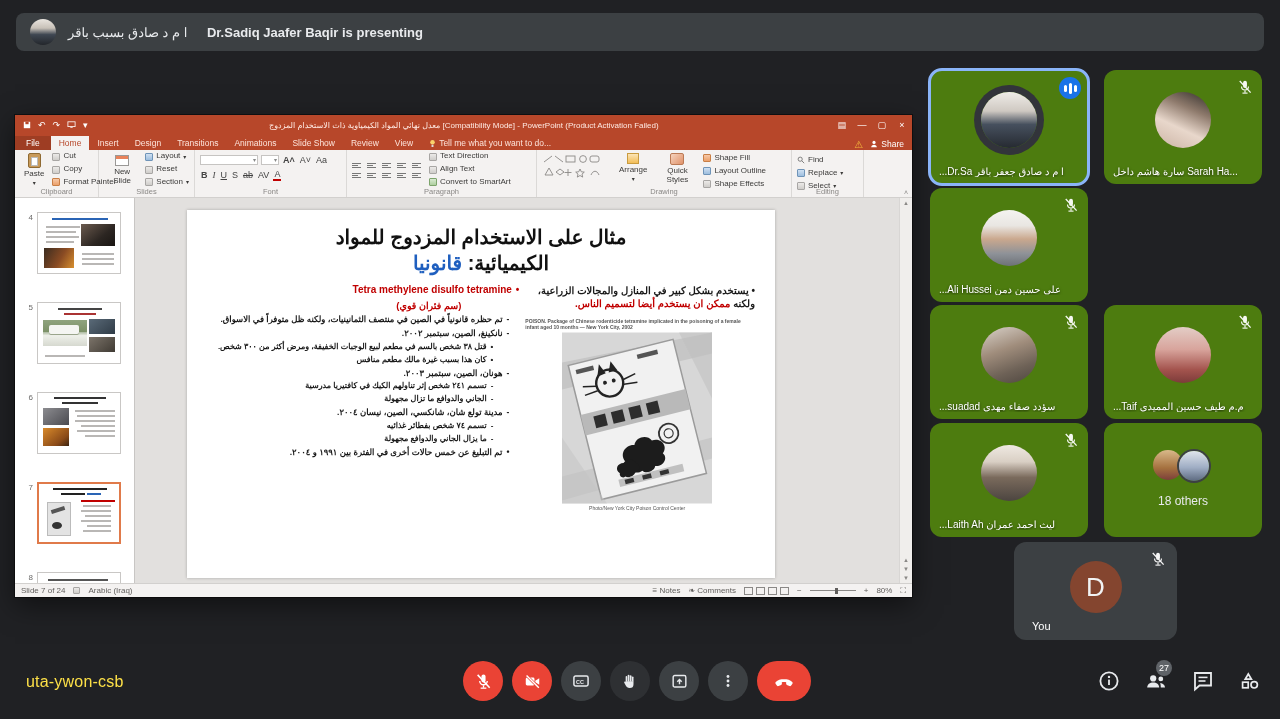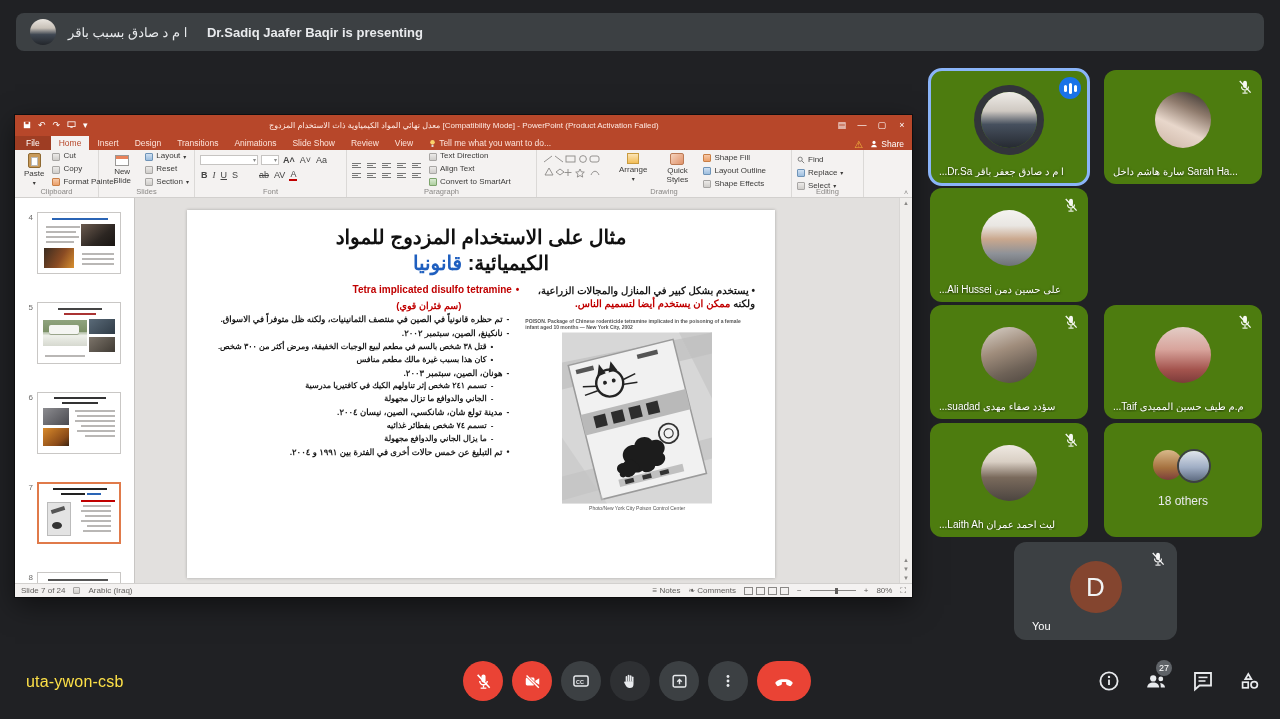--- a/index.html
+++ b/index.html
@@ -83,21 +83,21 @@
   .clip-ic { width:13px; height:16px; background:#c89a5a; border:1px solid #8f6a33; border-radius:2px; position:relative; }
   .clip-ic:after { content:""; position:absolute; left:2px; top:3px; right:2px; bottom:1px; background:#fff; border:1px solid #bbb; }
   .nslide-ic { width:14px; height:11px; background:#fff; border:1px solid #9a9896; position:relative; }
   .nslide-ic:after { content:""; position:absolute; left:0; right:0; top:0; height:3px; background:#e8825a; }
   .col { display:flex; flex-direction:column; justify-content:center; gap:2px; }
   .fontrow { display:flex; align-items:center; gap:3px; }
   .fbox { height:10px; background:#fff; border:1px solid #c6c4c2; position:relative; }
   .fbox:after { content:"▾"; position:absolute; right:1px; top:0; font-size:6px; color:#888; }
   .fglyph { font-size:9px; color:#444; padding:0 1px; }
   .fglyph.b { font-weight:700; } .fglyph.i { font-style:italic; font-family:"Liberation Serif",serif; }
-  .fglyph.u { text-decoration:underline; } .fglyph.s { text-decoration:line-through;margin-left:16px; }
+  .fglyph.u { text-decoration:underline; } .fglyph.s { text-decoration:line-through; }
   .fglyph.red { border-bottom:2px solid #c00000; }
   .pbars { display:inline-flex; flex-direction:column; gap:1px; width:9px; }
   .pbars i { height:1px; background:#777; } .pbars i:nth-child(2){ width:70%; }
   .shapes-svg { display:block; }
   .qsty { width:14px; height:12px; background:linear-gradient(135deg,#f6d3bd,#e0926a); border:1px solid #bb7a55; border-radius:2px; }
   .arr-ic { width:12px; height:11px; background:linear-gradient(#fce5b6,#f2bd57); border:1px solid #c99b3f; }
 
   .ppt-body { flex:1; display:flex; min-height:0; }
   .tpanel { width:120px; background:#ffffff; border-right:1px solid #c8c6c4; position:relative; overflow:hidden; }
   .titem { position:absolute; left:6px; display:flex; gap:4px; }
@@ -490,21 +490,21 @@
       </div>
 
       <div class="canvas">
         <div class="slide">
           <div class="stitle">
             <span>مثال على الاستخدام المزدوج للمواد</span><br>
             <span>الكيميائية: </span><span class="blue">قانونيا</span>
           </div>
           <div class="sbody">
             <div class="rightcol">
-              <div class="sb-row lv1"><span class="sb-m">•</span><span dir="ltr">Tetra implicated disulfo tetramine</span></div>
+              <div class="sb-row lv1"><span class="sb-m">•</span><span dir="ltr">Tetra methylene disulfo tetramine</span></div>
               <div class="sb-row lv1b"><span>(سم فئران قوي)</span></div>
               <div class="sb-row lv2"><span class="sb-m">-</span><span>تم حظره قانونياً في الصين في منتصف الثمانينيات، ولكنه ظل متوفراً في الاسواق.</span></div>
               <div class="sb-row lv2"><span class="sb-m">-</span><span>نانكينغ، الصين، سبتمبر ٢٠٠٢.</span></div>
               <div class="sb-row lv3"><span class="sb-m">•</span><span>قتل ٣٨ شخص بالسم في مطعم لبيع الوجبات الخفيفة، ومرض أكثر من ٣٠٠ شخص.</span></div>
               <div class="sb-row lv3"><span class="sb-m">•</span><span>كان هذا بسبب غيرة مالك مطعم منافس</span></div>
               <div class="sb-row lv2"><span class="sb-m">-</span><span>هونان، الصين، سبتمبر ٢٠٠٣.</span></div>
               <div class="sb-row lv3"><span class="sb-m">-</span><span>تسمم ٢٤١ شخص إثر تناولهم الكيك في كافتيريا مدرسية</span></div>
               <div class="sb-row lv3"><span class="sb-m">-</span><span>الجاني والدوافع ما تزال مجهولة</span></div>
               <div class="sb-row lv2"><span class="sb-m">-</span><span>مدينة تولع شان، شانكسي، الصين، نيسان ٢٠٠٤.</span></div>
               <div class="sb-row lv3"><span class="sb-m">-</span><span>تسمم ٧٤ شخص بفطائر غذائيه</span></div>

